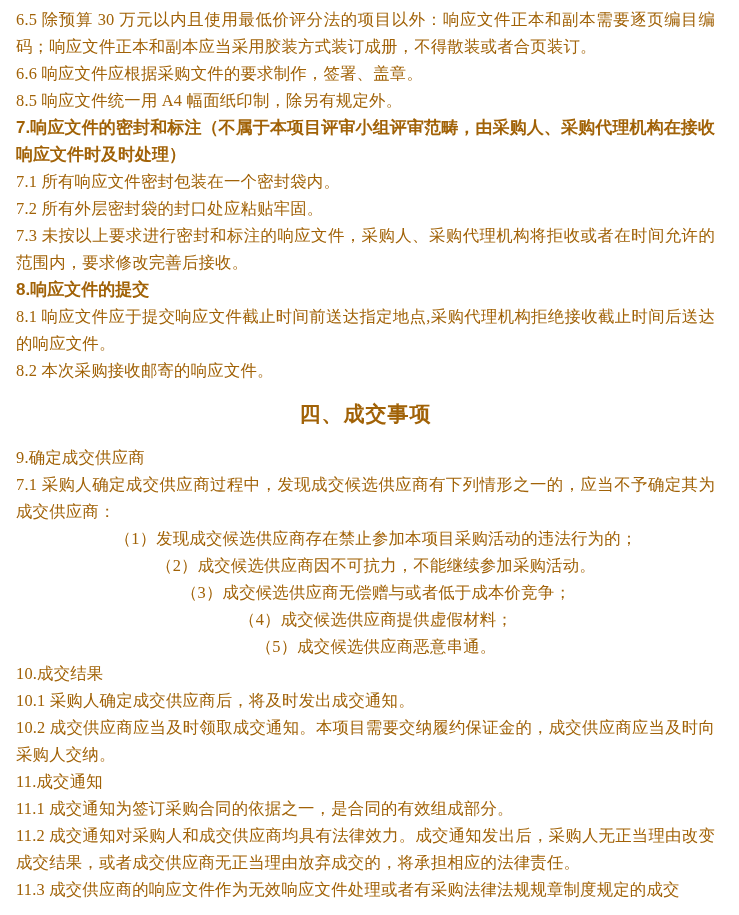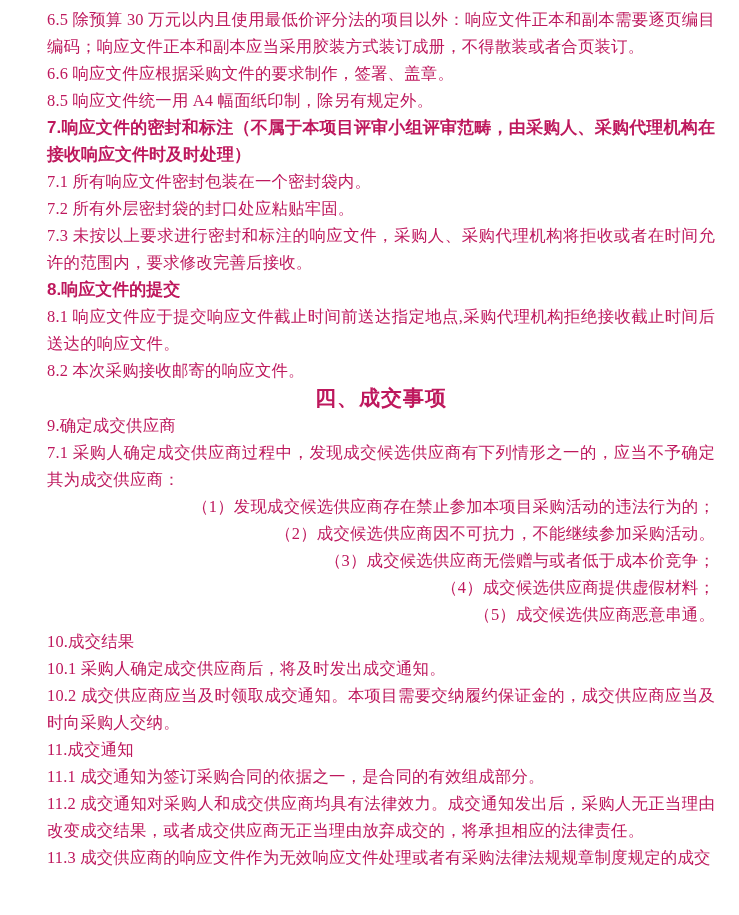--- a/index.html
+++ b/index.html
@@ -7,44 +7,44 @@
     padding: 0;
     background: #ffffff;
   }
   .page {
     position: relative;
     width: 739px;
     height: 915px;
     background: #ffffff;
     overflow: hidden;
     box-sizing: border-box;
-    padding: 6px 24px 0 47px;
+    padding: 6px 24px 0 16px;
     font-family: "Liberation Serif", "DejaVu Serif", serif;
-    color: #be185d;
+    color: #a16207;
   }
   .para {
     margin: 0;
     font-size: 16.4px;
     line-height: 27px;
     text-align: justify;
     letter-spacing: 0.2px;
   }
   .para.bold-heading {
     font-weight: bold;
     font-family: "Liberation Sans", "DejaVu Sans", sans-serif;
     font-size: 17px;
     letter-spacing: 0;
   }
   .para.list-item {
     padding-left: 21px;
-    text-align: right;
+    text-align: center;
     font-family: Liberation Serif, serif;
   }
   .section-title {
-    margin: 0;
+    margin: 16px;
     font-weight: bold;
     font-family: "Liberation Sans", "DejaVu Sans", sans-serif;
     font-size: 21px;
     line-height: 28px;
     text-align: center;
     letter-spacing: 1px;
   }
 </style>
 </head>
 <body>

